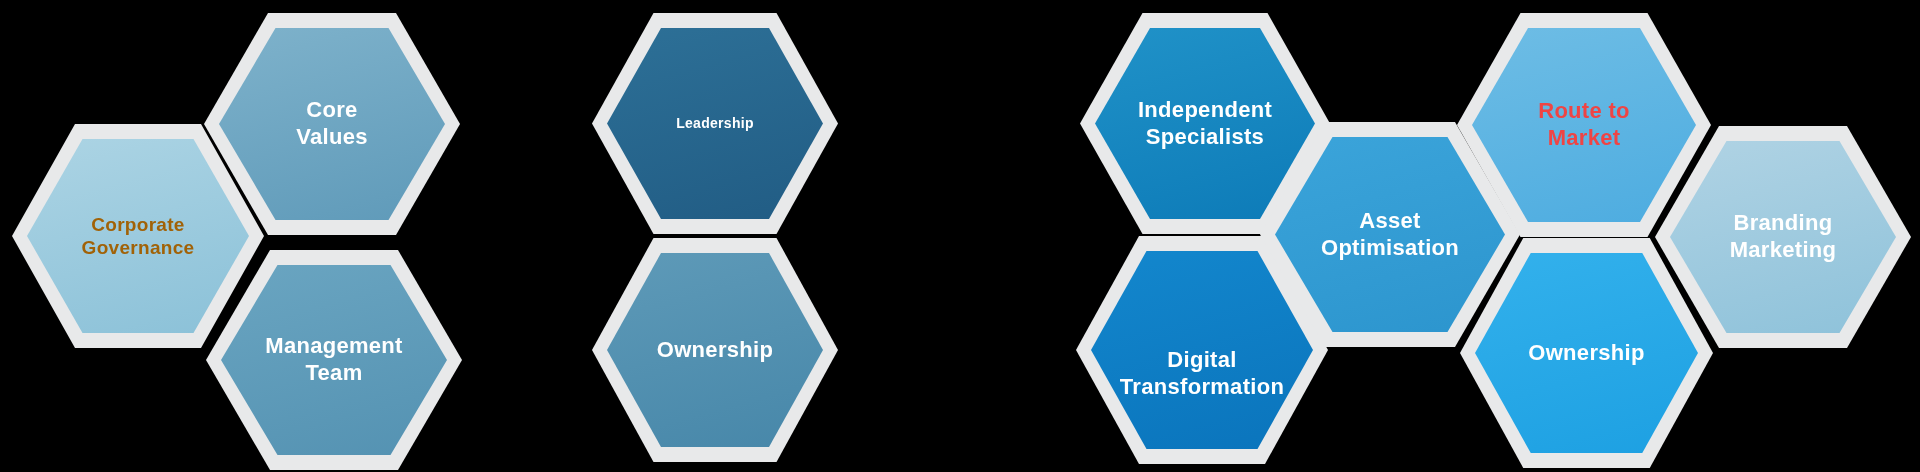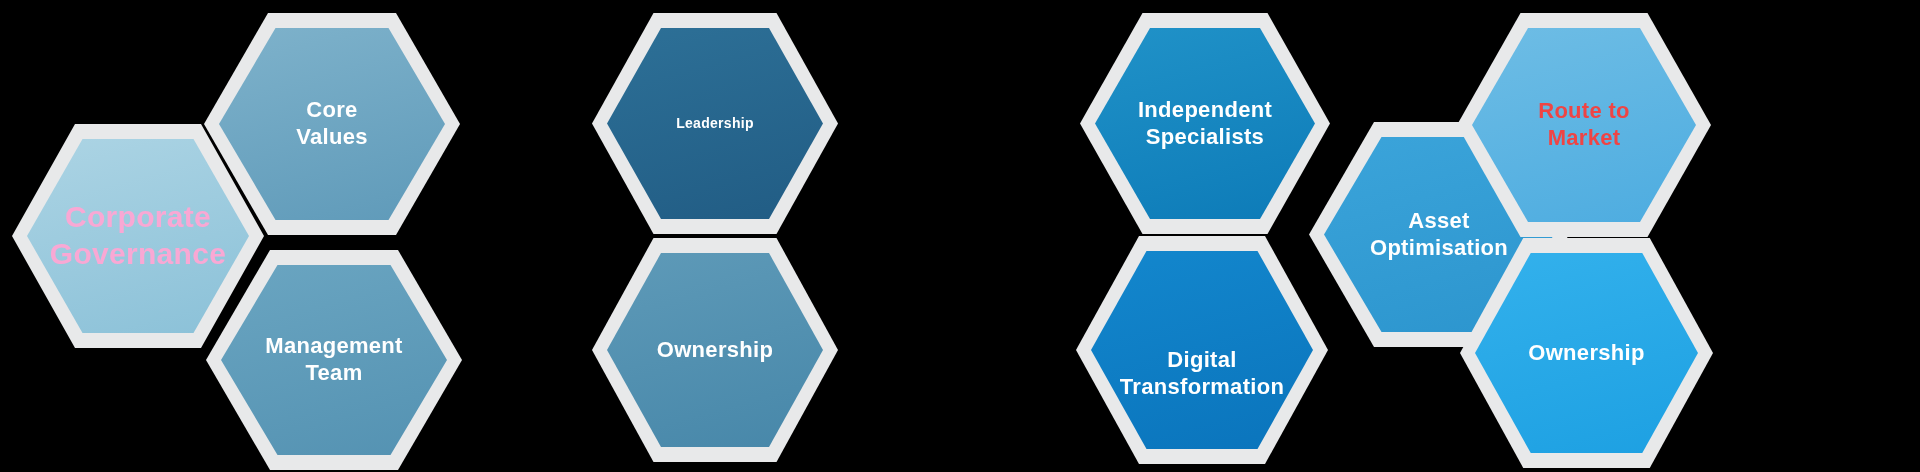--- a/index.html
+++ b/index.html
@@ -44,21 +44,21 @@
     letter-spacing: 2px;
   }
 </style>
 </head>
 <body>
 
 <div class="canvas" id="canvas" style="background: rgb(0, 0, 0);">
     <div class="hex" style="left: 12px; top: 124px; width: 252px; height: 224px;">
     <div class="hex-border" style="background: rgb(232, 233, 234);"></div>
     <div class="hex-fill" style="inset: 15px; background: linear-gradient(165deg, rgb(172, 212, 228) 0%, rgb(139, 193, 216) 100%);"></div>
-    <div class="hex-label" style="font-size: 30px; color: #f9a8d4;">Corporate
+    <div class="hex-label" style="font-size: 19px; color: #a16207;">Corporate
 Governance</div>
   </div>
     <div class="hex" style="left: 204px; top: 13px; width: 256px; height: 222px;">
     <div class="hex-border" style="background: rgb(232, 233, 234);"></div>
     <div class="hex-fill" style="inset: 15px; background: linear-gradient(165deg, rgb(126, 178, 203) 0%, rgb(95, 154, 185) 100%);"></div>
     <div class="hex-label" style="font-size: 22px; color: rgb(255, 255, 255);">Core
 Values</div>
   </div>
     <div class="hex" style="left: 206px; top: 250px; width: 256px; height: 220px;">
     <div class="hex-border" style="background: rgb(232, 233, 234);"></div>
@@ -81,30 +81,36 @@
     <div class="hex-fill" style="inset: 15px; background: linear-gradient(165deg, rgb(32, 146, 200) 0%, rgb(13, 123, 184) 100%);"></div>
     <div class="hex-label" style="font-size: 22px; color: rgb(255, 255, 255);">Independent
 Specialists</div>
   </div>
     <div class="hex" style="left: 1076px; top: 236px; width: 252px; height: 228px;">
     <div class="hex-border" style="background: rgb(232, 233, 234);"></div>
     <div class="hex-fill" style="inset: 15px; background: linear-gradient(165deg, rgb(19, 135, 205) 0%, rgb(10, 116, 188) 100%);"></div>
     <div class="hex-label" style="font-size: 22px; color: rgb(255, 255, 255); margin-top: 48px;">Digital
 Transformation</div>
   </div>
-    <div class="hex" style="left: 1309px; top: 122px; width: 260px; height: 225px;">
+    <div class="hex" style="left: 1260px; top: 122px; width: 260px; height: 225px;">
     <div class="hex-border" style="background: rgb(232, 233, 234);"></div>
     <div class="hex-fill" style="inset: 15px; background: linear-gradient(165deg, rgb(59, 164, 218) 0%, rgb(44, 149, 206) 100%);"></div>
     <div class="hex-label" style="font-size: 22px; color: rgb(255, 255, 255);">Asset
 Optimisation</div>
   </div>
     <div class="hex" style="left: 1457px; top: 13px; width: 254px; height: 224px;">
     <div class="hex-border" style="background: rgb(232, 233, 234);"></div>
     <div class="hex-fill" style="inset: 15px; background: linear-gradient(165deg, rgb(110, 189, 229) 0%, rgb(77, 172, 224) 100%);"></div>
     <div class="hex-label" style="font-size: 22px; color: #ef4444;">Route to
 Market</div>
   </div>
     <div class="hex" style="left: 1460px; top: 238px; width: 253px; height: 230px;">
     <div class="hex-border" style="background: rgb(232, 233, 234);"></div>
     <div class="hex-fill" style="inset: 15px; background: linear-gradient(165deg, rgb(51, 177, 236) 0%, rgb(29, 160, 226) 100%);"></div>
     <div class="hex-label" style="font-size: 22px; color: rgb(255, 255, 255);">Ownership</div>
   </div>
+    <div class="hex" style="left: 1655px; top: 126px; width: 256px; height: 222px;">
+    <div class="hex-border" style="background: rgb(232, 233, 234);"></div>
+    <div class="hex-fill" style="inset: 15px; background: linear-gradient(165deg, rgb(176, 211, 228) 0%, rgb(142, 194, 218) 100%);"></div>
+    <div class="hex-label" style="font-size: 22px; color: rgb(255, 255, 255);">Branding
+Marketing</div>
+  </div>
   </div>
 
 </body></html>

